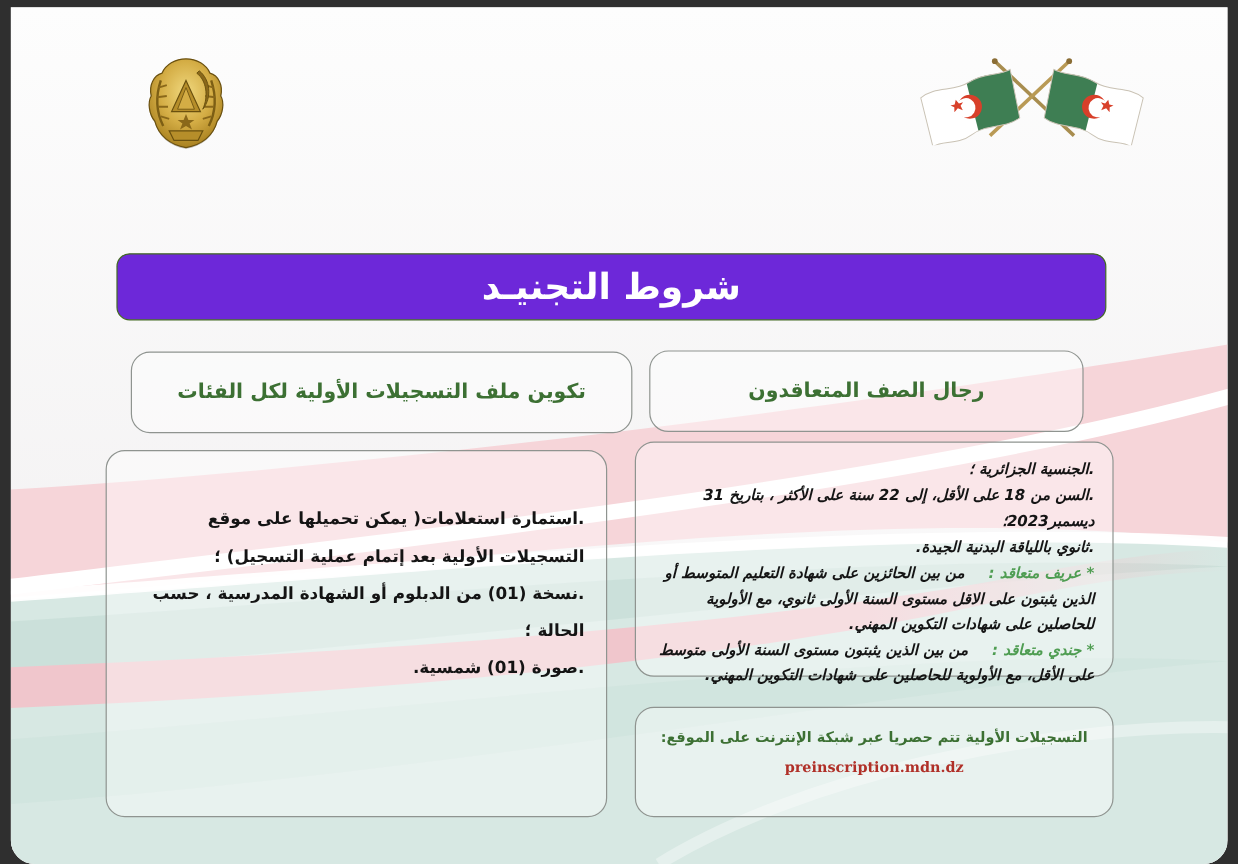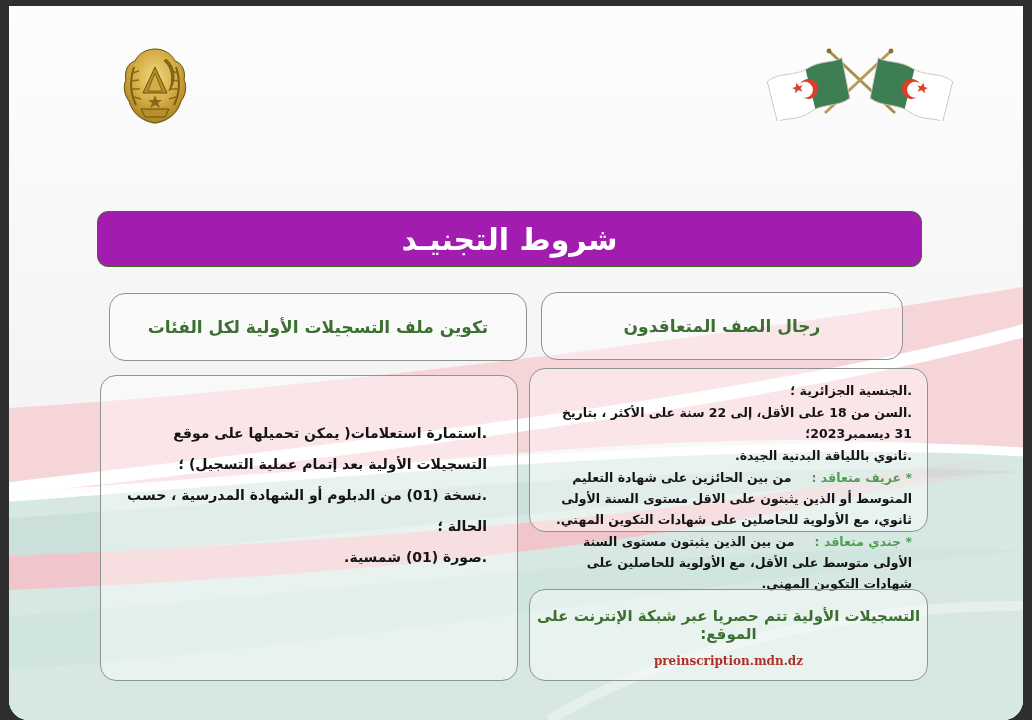--- a/index.html
+++ b/index.html
@@ -10,50 +10,50 @@
   }
   .page{
     position:absolute;left:9px;top:6px;width:1014px;height:714px;
     background:#fbfafa;border-radius:0 0 20px 20px;overflow:hidden;
   }
   .bg{position:absolute;left:0;top:0;width:1014px;height:714px;}
   .emblem{position:absolute;left:113px;top:41px;width:66px;height:80px;}
   .flags{position:absolute;left:756px;top:39px;width:190px;height:76px;}
   .banner{
     position:absolute;left:88px;top:205px;width:823px;height:54px;
-    background:#a21caf;border-radius:11px;border:1px solid #426a22;
+    background:#6d28d9;border-radius:11px;border:1px solid #426a22;
     display:flex;align-items:center;justify-content:center;
     color:#ffffff;font-weight:bold;font-size:30px;direction:rtl;
   }
   .box{
     position:absolute;box-sizing:border-box;
     border:1px solid #8f9490;border-radius:16px;
     background:rgba(255,255,255,0.42);
   }
   .hd{display:flex;align-items:center;justify-content:center;margin-left:12px;}
   .hd span{color:#3c7033;font-weight:bold;font-size:17px;direction:rtl;}
   .hd-right{left:520px;top:286px;width:362px;height:68px;}
   .hd-left{left:88px;top:287px;width:418px;height:68px;}
   .cond-box{
-    left:520px;top:362px;width:399px;height:164px;
+    left:520px;top:362px;width:399px;height:196px;
     padding:11px 15px 8px 12px;direction:rtl;text-align:right;
-    color:#141414;font-weight:bold;font-size:12.5px;line-height:21px;
+    color:#141414;font-weight:bold;font-size:12.5px;line-height:21px;font-style:italic;
   }
   .cond{margin-bottom:1px;}
   .term{color:#4f9d52;margin-left:20px;}
   .docs-box{
-    left:91px;top:369px;width:418px;height:306px;
-    padding:42px 30px 0 14px;direction:rtl;text-align:right;
+    left:79px;top:369px;width:418px;height:306px;
+    padding:42px 18px 0 14px;direction:rtl;text-align:right;
     color:#141414;font-weight:bold;font-size:14px;line-height:31px;
   }
   .notice-box{
     left:520px;top:583px;width:399px;height:92px;
     padding-top:17px;text-align:center;direction:rtl;
   }
-  .notice-line{color:#3c7033;font-weight:bold;font-size:15px;}
+  .notice-line{color:#3c7033;font-weight:bold;font-size:12px;}
   .website{
     margin-top:11px;direction:ltr;
     font-family:"DejaVu Serif",serif;font-weight:bold;
     font-size:12px;color:#b03028;
   }
 </style>
 </head>
 <body>
 
 <div class="page">

